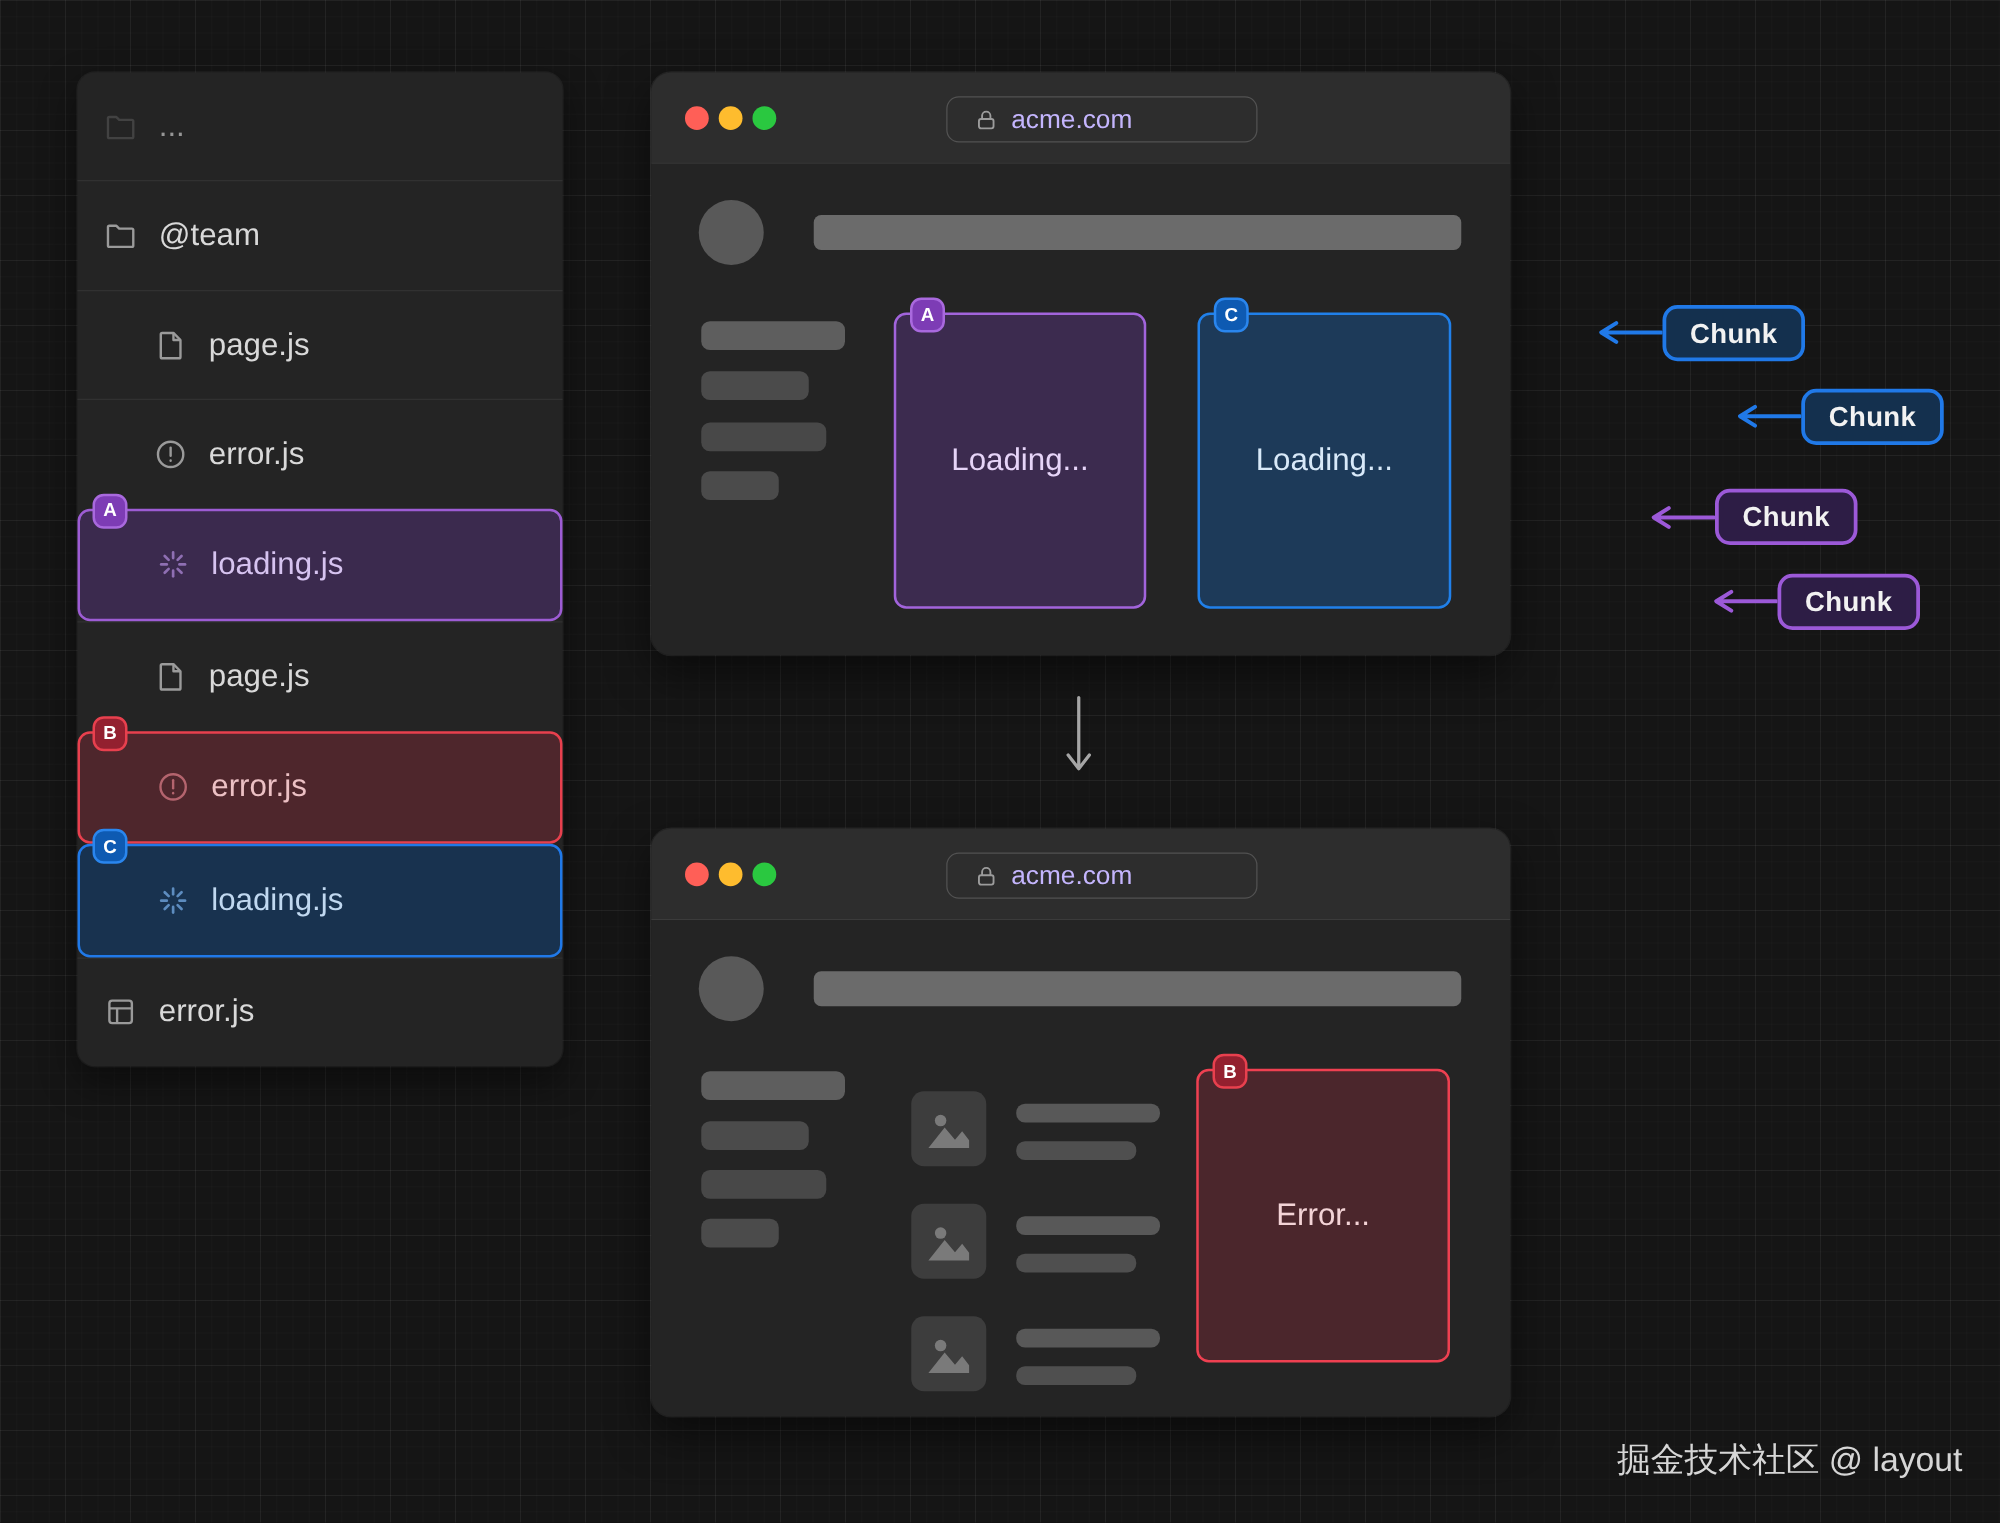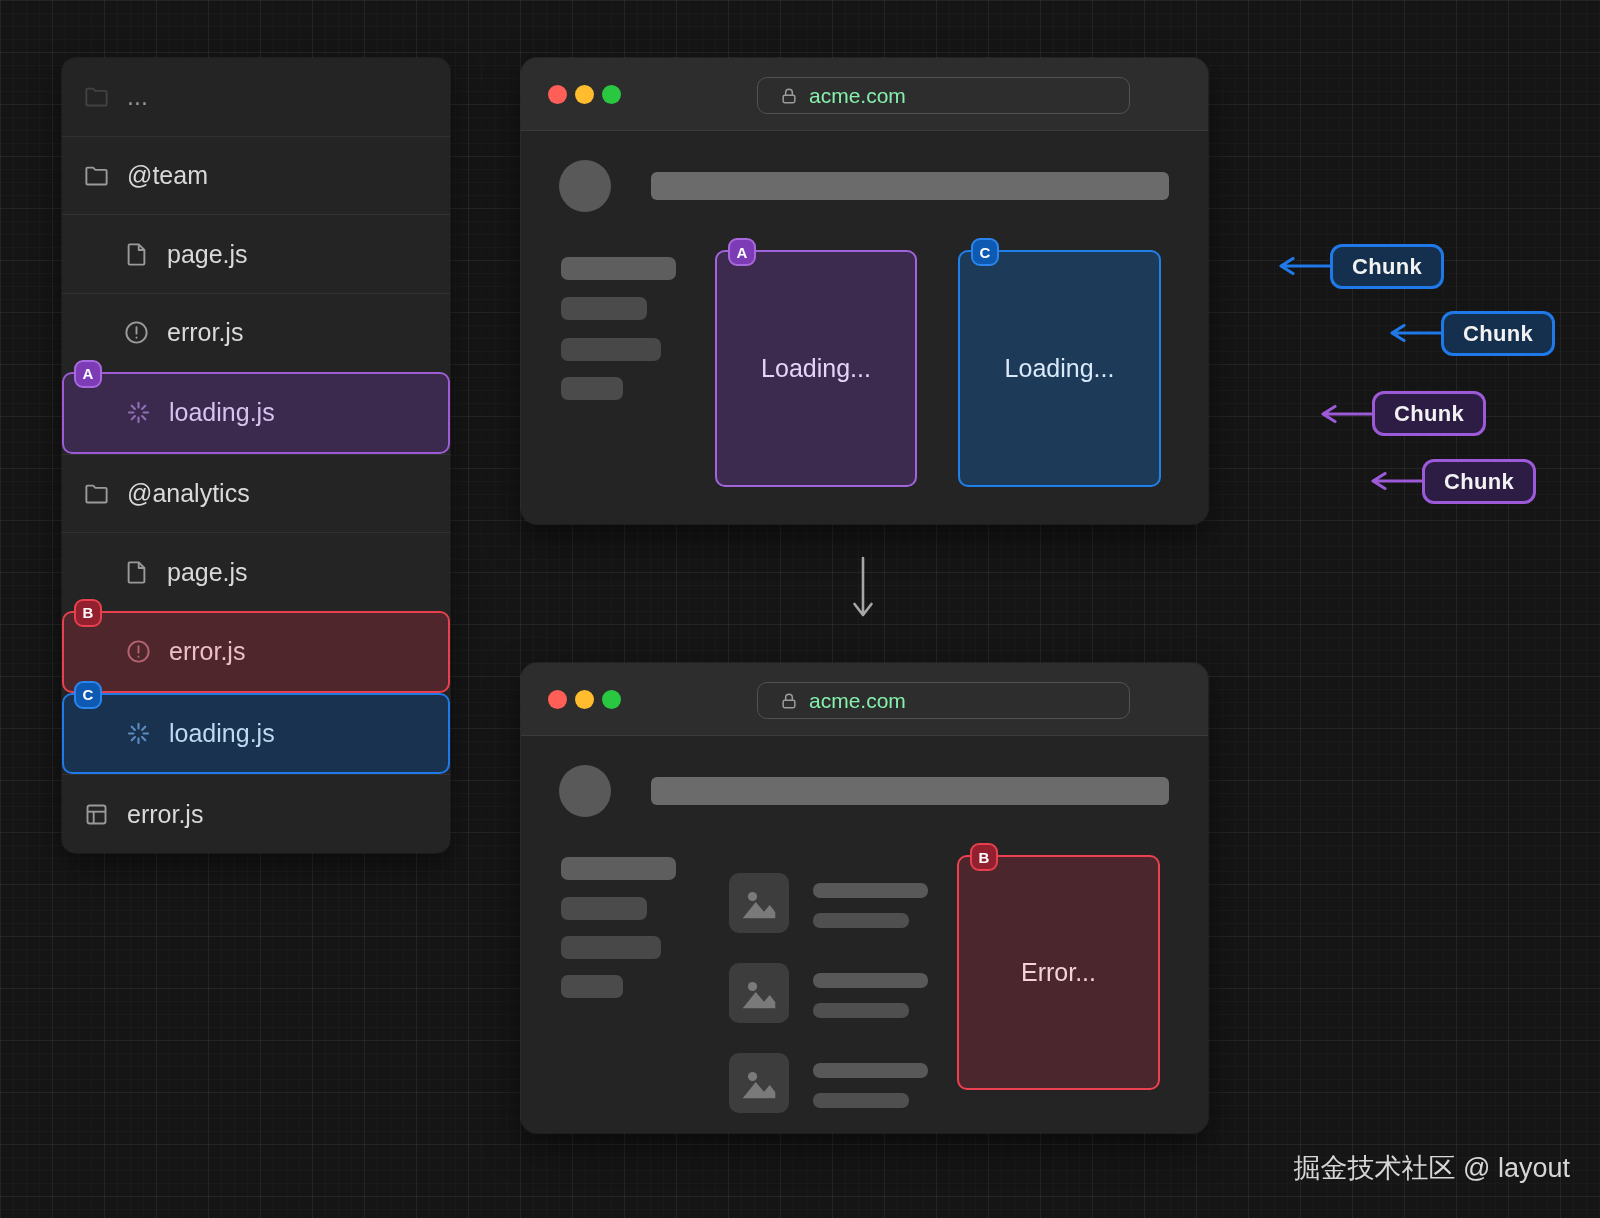--- a/index.html
+++ b/index.html
@@ -57,24 +57,24 @@
   #browser-top { top:58px; height:466px; }
   #browser-bottom { top:663px; height:470px; }
   .bheader {
     position:absolute; left:0; right:0; top:0; height:73px; background:#2d2d2d;
     border-radius:16px 16px 0 0; border-bottom:1px solid #3b3b3b;
   }
   .dots { position:absolute; left:27px; top:27px; display:flex; gap:8px; }
   .dot { width:19px; height:19px; border-radius:50%; }
   .dot.r { background:#ff5f57; } .dot.y { background:#febc2e; } .dot.g { background:#2ac840; }
   .urlbar {
-    position:absolute; left:236px; top:19px; width:373px; height:37px;
+    position:absolute; left:236px; top:19px; width:249px; height:37px;
     border:1.5px solid #525252; border-radius:10px;
     display:flex; align-items:center; gap:10px; padding-left:21px;
-    color:#86efac; font-size:21px;
+    color:#c4b5fd; font-size:21px;
   }
   .lock { width:20px; height:20px; color:#9c9c9c; flex:0 0 auto; }
   .lock svg { width:100%; height:100%; display:block; }
 
   .avatar { position:absolute; left:38px; top:102px; width:52px; height:52px; border-radius:50%; background:#595959; }
   .longbar { position:absolute; left:130px; top:114px; width:518px; height:28px; border-radius:6px; background:#6b6b6b; }
   .skel { position:absolute; left:40px; height:23px; border-radius:7px; background:#4b4b4b; }
   .skel.s1 { width:115px; background:#5e5e5e; }
   .skel.s2 { width:86px; }
   .skel.s3 { width:100px; background:#484848; }
@@ -165,28 +165,20 @@
             <line x1="16.5" y1="12" x2="20.5" y2="12"></line>
             <line x1="6" y1="6" x2="8.8" y2="8.8"></line>
             <line x1="15.2" y1="15.2" x2="18" y2="18"></line>
             <line x1="6" y1="18" x2="8.8" y2="15.2"></line>
             <line x1="15.2" y1="8.8" x2="18" y2="6"></line>
           </svg>
       </span>
       <span>loading.js</span>
     </div>
 
-    <div class="trow">
-      <span class="ticon">
-        <svg viewBox="0 0 24 24" fill="none" stroke="currentColor" stroke-width="1.7" stroke-linejoin="round">
-            <path d="M3 19V6a1 1 0 0 1 1-1h5l2 2h9a1 1 0 0 1 1 1v11a1 1 0 0 1-1 1H4a1 1 0 0 1-1-1z"></path>
-          </svg>
-      </span>
-      <span>@analytics</span>
-    </div>
 
     <div class="trow indent">
       <span class="ticon">
         <svg viewBox="0 0 24 24" fill="none" stroke="currentColor" stroke-width="1.7" stroke-linejoin="round">
             <path d="M6 3h8l5 5v12a1 1 0 0 1-1 1H6a1 1 0 0 1-1-1V4a1 1 0 0 1 1-1z"></path>
             <path d="M14 3v5h5"></path>
           </svg>
       </span>
       <span>page.js</span>
     </div>

